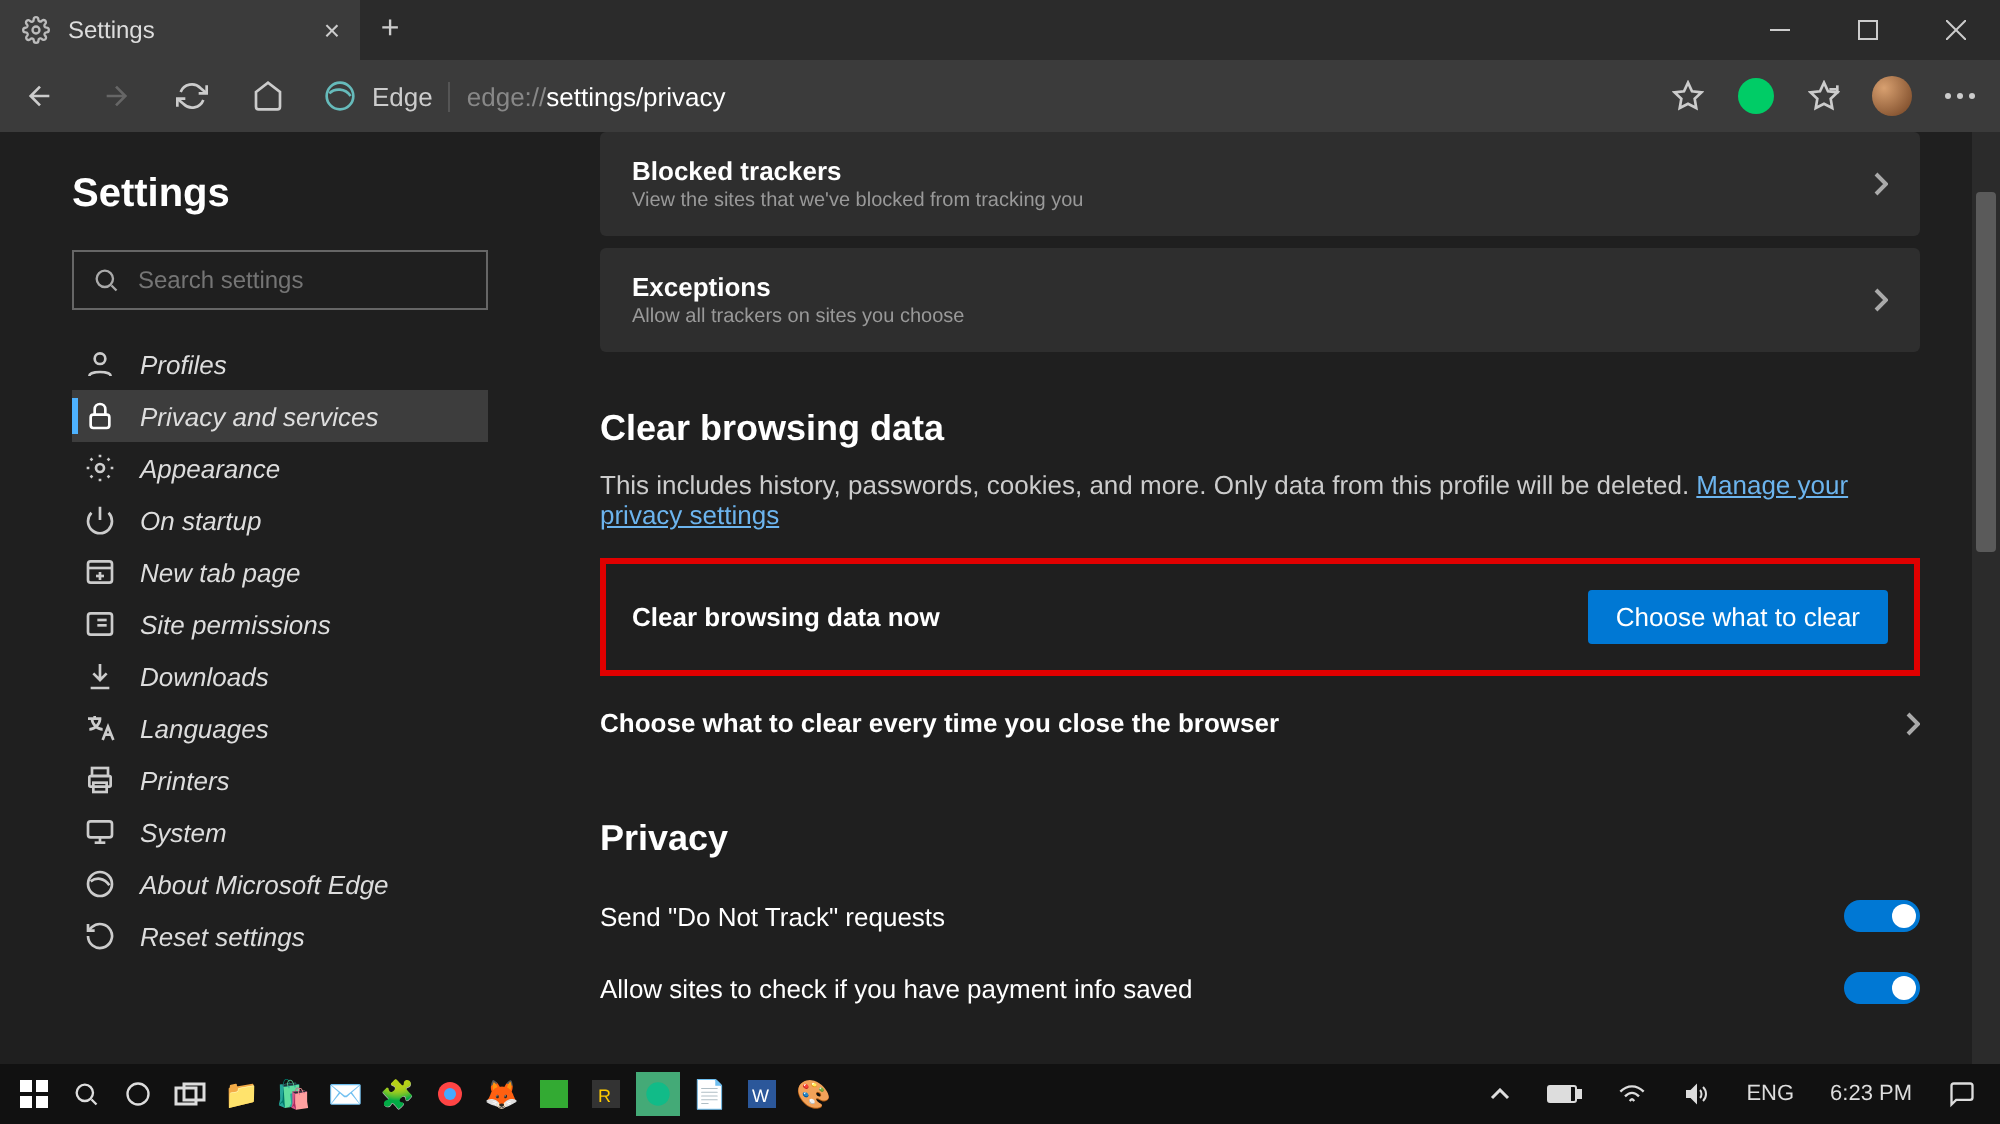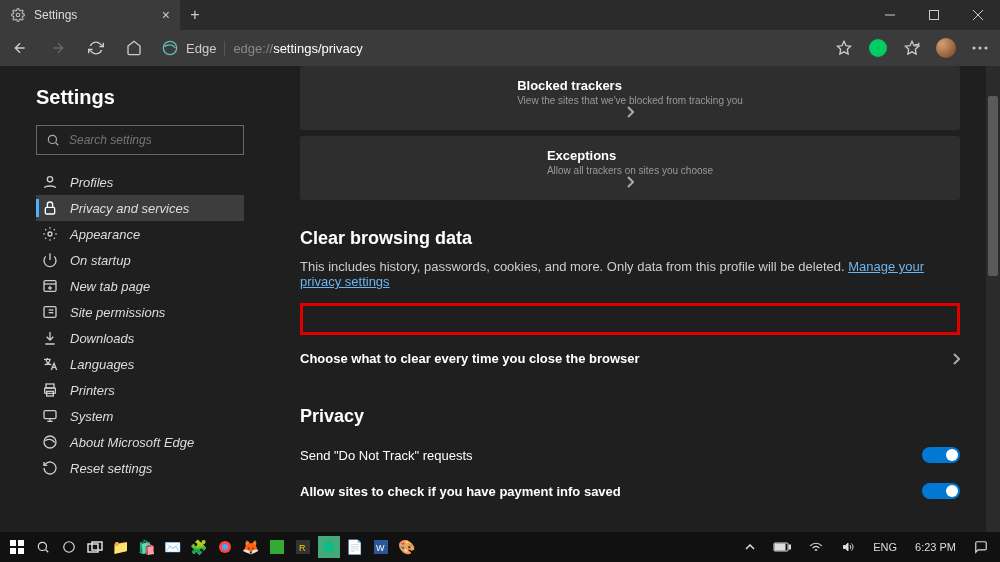--- a/index.html
+++ b/index.html
@@ -15,32 +15,32 @@
 .urlwrap { flex: 1; display: flex; align-items: center; gap: 8px; font-size: 13px; height: 28px; padding: 0 4px; }
 .edge-label { font-size: 13px; color: #ccc; padding-right: 8px; border-right: 1px solid #555; }
 .url-dim { color: #888; }
 .url-white { color: #fff; }
 .rightbtns { display: flex; gap: 6px; align-items: center; }
 .avatar { width: 20px; height: 20px; border-radius: 50%; background: radial-gradient(circle at 30% 30%, #d8a070, #704020); }
 .content { display: flex; height: calc(100% - 66px - 30px); }
 .sidebar { width: 280px; background: #1f1f1f; padding: 20px 18px 0 36px; }
 .s-title { font-size: 20px; font-weight: 600; margin-bottom: 16px; }
 .searchbox { display: flex; align-items: center; gap: 8px; border: 1px solid #666; height: 30px; padding: 0 8px; margin-bottom: 14px; width: 208px; }
-.searchbox input { background: transparent; border: none; outline: none; color: #ccc; font-size: 12px; flex: 1; font-style: italic; }
+.searchbox input { background: transparent; border: none; outline: none; color: #ccc; font-size: 12px; flex: 1; }
 .navlist { list-style: none; }
 .navlist li { display: flex; align-items: center; gap: 12px; height: 26px; font-size: 13px; color: #ddd; padding-left: 6px; cursor: pointer; width: 208px; font-style: italic; }
 .navlist li.active { background: #3d3d3d; position: relative; }
 .navlist li.active::before { content: ""; position: absolute; left: 0; top: 4px; bottom: 4px; width: 3px; background: #4db2ff; }
 .navicon { width: 16px; height: 16px; display: flex; align-items: center; justify-content: center; flex-shrink: 0; }
 .main { flex: 1; overflow: hidden; position: relative; }
 .mainscroll { position: absolute; inset: 0; padding: 0 40px 0 20px; }
 .scrollbar { position: absolute; right: 0; top: 0; width: 14px; height: 100%; background: #2b2b2b; }
 .scrollthumb { position: absolute; right: 2px; width: 10px; background: #5a5a5a; top: 30px; height: 180px; border-radius: 2px; }
 .card { background: #2e2e2e; border-radius: 3px; margin-bottom: 6px; }
-.row { display: flex; align-items: center; padding: 12px 16px; flex-direction: column; }
+.row { display: flex; align-items: center; padding: 12px 16px; }
 .rowtext { flex: 1; }
 .rowtitle { font-size: 13px; font-weight: 600; color: #fff; }
 .rowsub { font-size: 10px; color: #999; margin-top: 2px; }
 .chev { color: #aaa; }
 .section-h { font-size: 18px; font-weight: 600; margin-top: 28px; margin-bottom: 10px; }
 .section-desc { font-size: 13px; color: #ccc; margin-bottom: 14px; }
 .link { color: #6cb4ee; text-decoration: underline; cursor: pointer; }
 .highlight { border: 3px solid #e00000; padding: 1px; margin-bottom: 4px; }
 .actionrow { display: flex; align-items: center; padding: 12px 12px; }
 .actionrow .rowtitle { flex: 1; }
@@ -306,40 +306,42 @@
               </svg>
             </span>
         </div>
       </div>
 
       <div class="section-h">Clear browsing data</div>
       <div class="section-desc"><span>This includes history, passwords, cookies, and more. Only data from this profile will be deleted. </span><span class="link">Manage your privacy settings</span></div>
 
       <div class="highlight">
         <div class="actionrow">
+          <div class="rowtitle">Clear browsing data now</div>
+          <button class="bluebtn">Choose what to clear</button>
         </div>
       </div>
 
       <div class="actionrow" style="padding:12px 0">
         <div class="rowtitle">Choose what to clear every time you close the browser</div>
         <span class="chev">
             <svg width="8" height="12" viewBox="0 0 8 12" fill="none" stroke="#aaa" stroke-width="2">
               <path d="M2 1l5 5-5 5"></path>
             </svg>
           </span>
       </div>
 
       <div class="section-h">Privacy</div>
 
       <div class="actionrow" style="padding:10px 0">
         <div class="rowtitle" style="font-weight:400">Send "Do Not Track" requests</div>
         <div class="toggle"></div>
       </div>
       <div class="actionrow" style="padding:10px 0">
-        <div class="rowtitle" style="font-weight:700">Allow sites to check if you have payment info saved</div>
+        <div class="rowtitle" style="font-weight:400">Allow sites to check if you have payment info saved</div>
         <div class="toggle"></div>
       </div>
 
     </div>
     <div class="scrollbar">
         <div class="scrollthumb"></div>
       </div>
   </div>
 </div>
 

